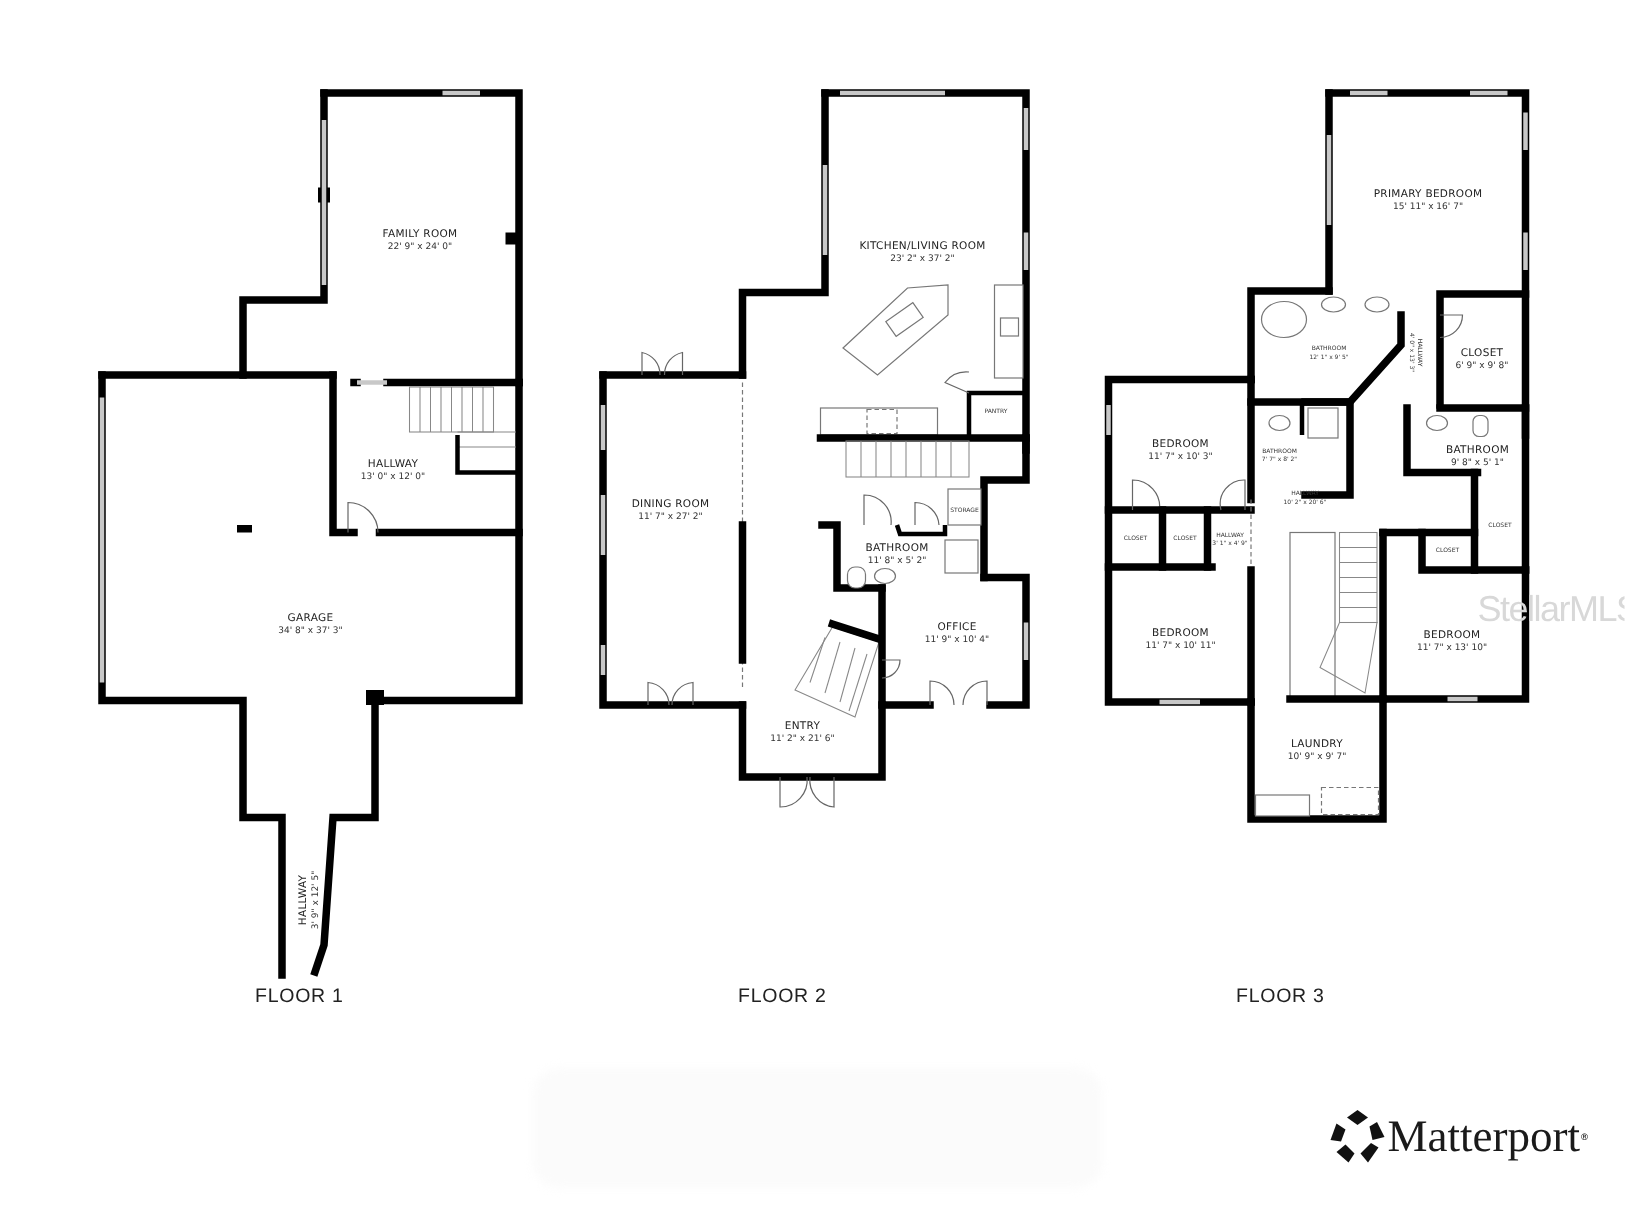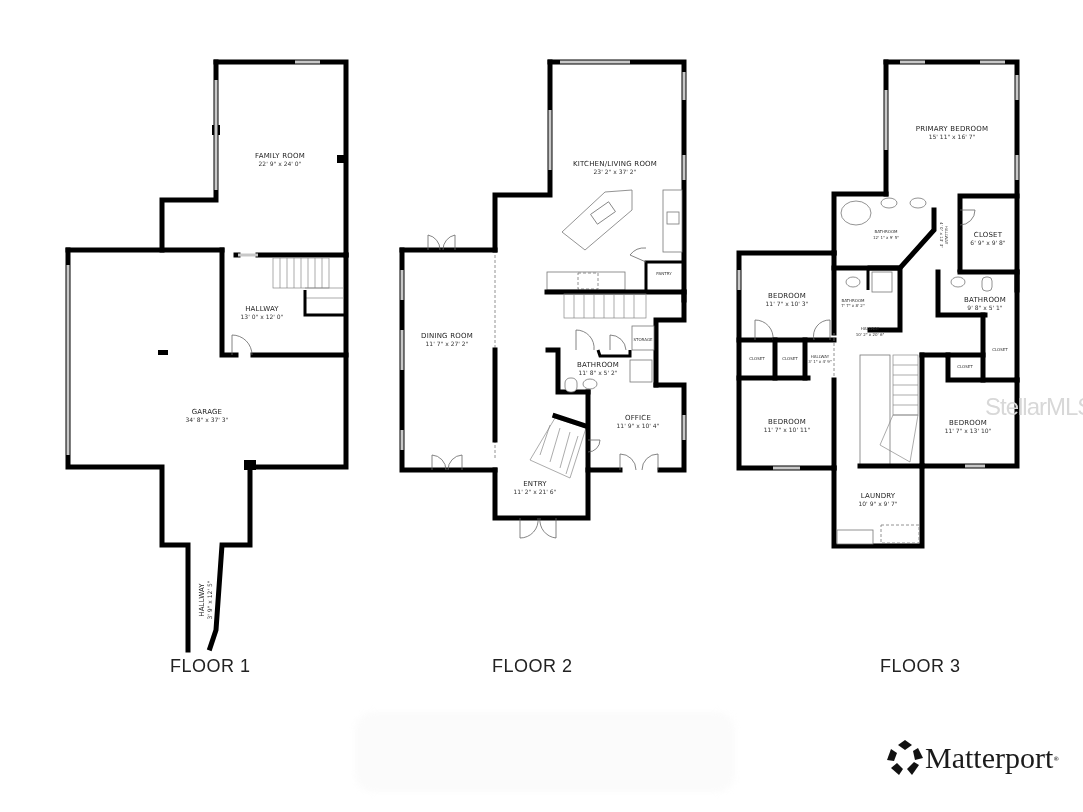--- a/index.html
+++ b/index.html
@@ -8,21 +8,21 @@
   .wall { fill:none; stroke:#000; stroke-width:5; stroke-linejoin:miter; stroke-linecap:square; }
   .wall-thin { fill:none; stroke:#000; stroke-width:3; }
   .win { stroke:#c8c8c8; stroke-width:3; }
   .fix { fill:#fff; stroke:#777; stroke-width:0.8; }
   .door { fill:none; stroke:#666; stroke-width:0.8; }
   .stair { fill:none; stroke:#888; stroke-width:0.7; }
   .dash { fill:none; stroke:#777; stroke-width:0.8; stroke-dasharray:3,2; }
   text.rn { font-family:"DejaVu Sans", sans-serif; font-size:7px; fill:#222; text-anchor:middle; letter-spacing:0.2px; }
   text.rd { font-family:"DejaVu Sans", sans-serif; font-size:6px; fill:#333; text-anchor:middle; }
   text.rs { font-family:"DejaVu Sans", sans-serif; font-size:4px; fill:#333; text-anchor:middle; }
-  .floor-label { position:absolute; top:656px; font-family:"Liberation Sans", sans-serif; font-size:18px; color:#222; letter-spacing:0.5px; }
+  .floor-label { position:absolute; top:656px; font-family:"Liberation Sans", sans-serif; font-size:13px; color:#222; letter-spacing:0.5px; }
   .blur-box { position:absolute; left:355px; top:712px; width:380px; height:80px; background:#fbfbfb; border-radius:18px; filter:blur(3px); }
   .watermark { position:absolute; left:985px; top:393px; font-family:"Liberation Sans", sans-serif; font-size:24px; color:#d8d8d8; letter-spacing:-1px; }
   .brand { position:absolute; left:885px; top:738px; display:flex; align-items:center; }
   .brand-name { font-family:Liberation Serif, serif; font-size:30px; color:#1a1a1a; margin-left:0; }
   .brand-reg { font-size:6px; vertical-align:top; }
 </style>
 </head>
 <body>
 
 <svg class="plan" width="1083" height="812" viewBox="0 0 1083 812">
@@ -250,21 +250,21 @@
     <line class="wall" x1="860" y1="466" x2="922" y2="466"></line>
     <rect class="fix" x="837" y="530" width="36" height="14"></rect>
     <rect class="dash" x="881" y="525" width="38" height="18"></rect>
     <text class="rn" x="878" y="498">LAUNDRY</text>
     <text class="rd" x="878" y="506">10' 9" x 9' 7"</text>
   </g>
 </svg>
 
 <div class="floor-label" style="left:170px;">FLOOR 1</div>
 <div class="floor-label" style="left:492px;">FLOOR 2</div>
-<div class="floor-label" style="left:880px;text-align:center;">FLOOR 3</div>
+<div class="floor-label" style="left:824px;text-align:center;">FLOOR 3</div>
 
 <div class="blur-box"></div>
 <div class="watermark">StellarMLS</div>
 
 <div class="brand">
   <svg width="40" height="40" viewBox="0 0 40 40">
     <polygon points="20,2 27,7 20,12 13,7" fill="#111"></polygon>
     <polygon points="33,10 38,20 30,22 28,13" fill="#111"></polygon>
     <polygon points="34,27 27,37 22,31 29,24" fill="#111"></polygon>
     <polygon points="14,37 6,30 12,25 18,31" fill="#111"></polygon>

